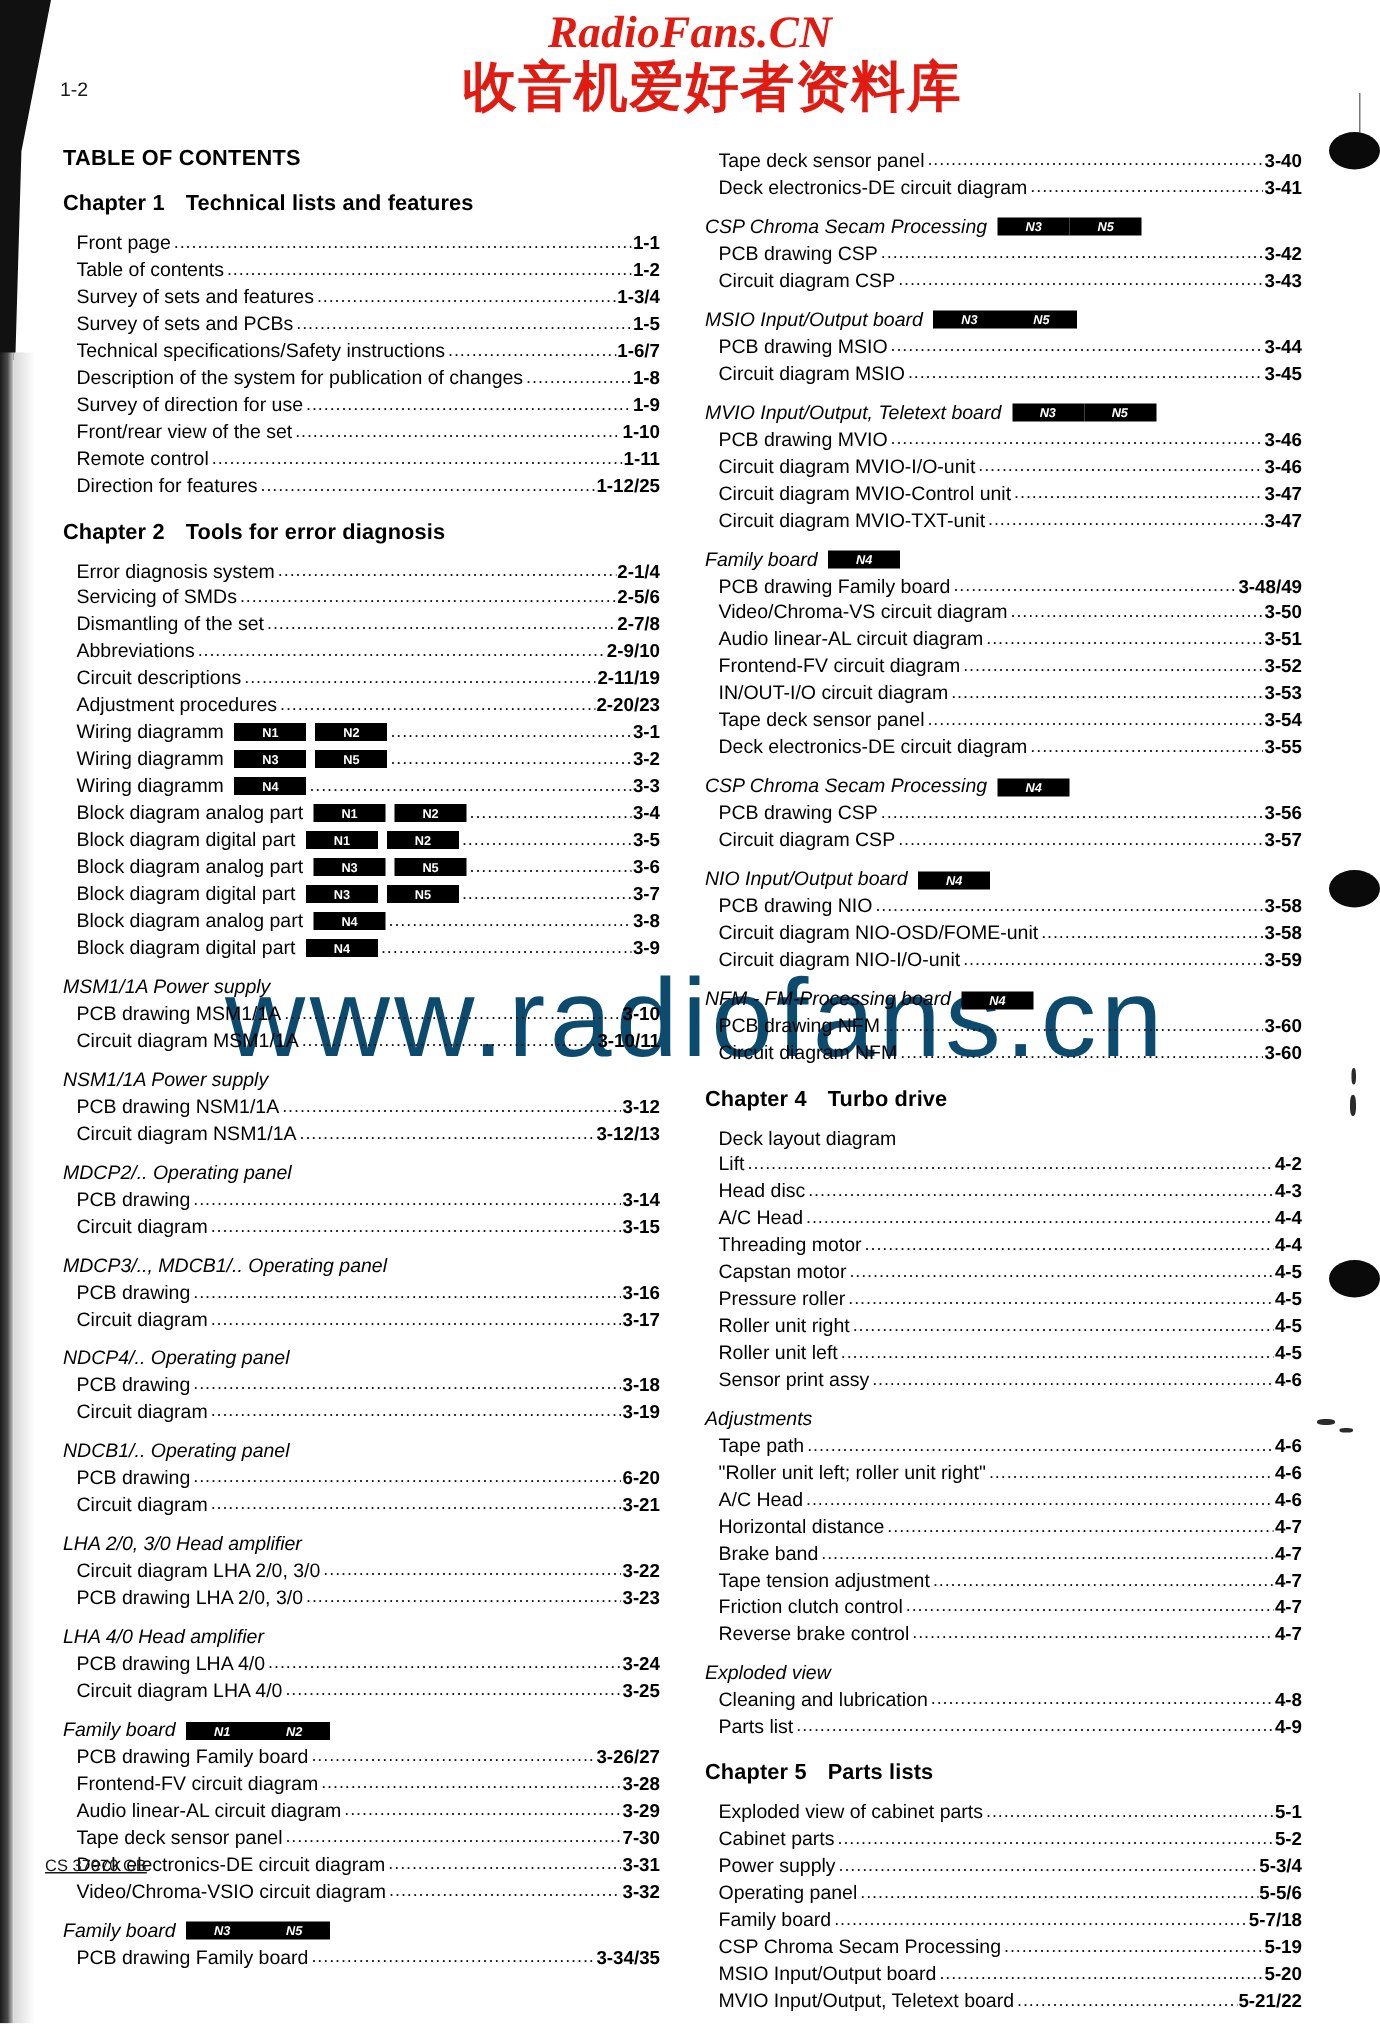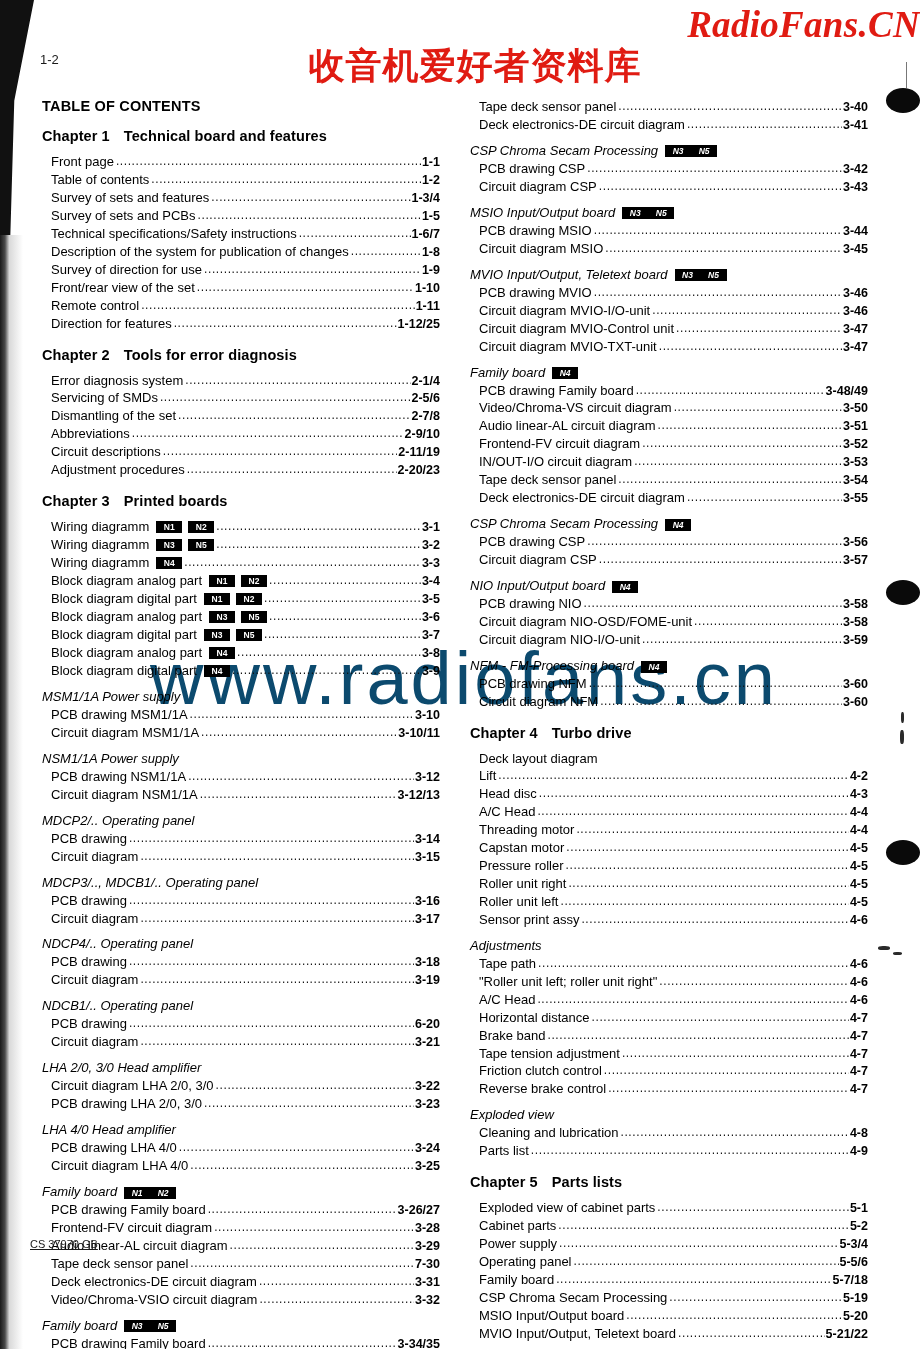--- a/index.html
+++ b/index.html
@@ -72,25 +72,24 @@
     position: absolute;
     left: 0; right: 0; top: 6px;
     text-align: center;
     z-index: 3;
     pointer-events: none;
   }
   .wm-latin {
     font-family: "Liberation Serif", "DejaVu Serif", serif;
     font-style: italic;
     font-weight: bold;
-    font-size: 37px;
+    font-size: 30px;
     color: #e01b12;
     letter-spacing: 0.3px;
     line-height: 1.05;
-    text-align: right;
   }
   .wm-cjk {
     font-family: "DejaVu Sans", "Liberation Sans", sans-serif;
     font-weight: bold;
     font-size: 36px;
     color: #e01b12;
     line-height: 1.18;
     letter-spacing: 1px;
     margin-left: 30px;
   }
@@ -209,21 +208,21 @@
     display: inline-block;
     background: #000;
     color: #fff;
     font-size: 8.5px;
     font-weight: bold;
     font-family: "Liberation Sans", sans-serif;
     line-height: 12px;
     height: 12px;
     min-width: 14px;
     text-align: center;
-    padding: 0 6px;
+    padding: 0 17px;
     letter-spacing: 0px;
     vertical-align: middle;
   }
 
   .footer {
     position: absolute;
     left: 30px;
     top: 1238px;
     font-size: 11px;
     color: #1a1a1a;
@@ -253,21 +252,21 @@
   <div class="wm-header">
     <div class="wm-latin">RadioFans.CN</div>
     <div class="wm-cjk">收音机爱好者资料库</div>
   </div>
 
   <div class="content">
     <div class="folio">1-2</div>
     <div class="toc-title">TABLE OF CONTENTS</div>
 
     <div class="col left" id="col-left">
-        <div class="chapter-head"><span class="ch-num">Chapter 1</span><span>Technical board and features</span></div>
+        <div class="chapter-head"><span class="ch-num">Chapter 1</span><span>Technical lists and features</span></div>
         <div class="entry">
           <span class="label">Front page</span>
           <span class="leader"></span>
           <span class="page">1-1</span>
         </div>
         <div class="entry">
           <span class="label">Table of contents</span>
           <span class="leader"></span>
           <span class="page">1-2</span>
         </div>
@@ -335,21 +334,20 @@
         <div class="entry">
           <span class="label">Circuit descriptions</span>
           <span class="leader"></span>
           <span class="page">2-11/19</span>
         </div>
         <div class="entry">
           <span class="label">Adjustment procedures</span>
           <span class="leader"></span>
           <span class="page">2-20/23</span>
         </div>
-        <div class="chapter-head"><span class="ch-num">Chapter 3</span><span>Printed boards</span></div>
         <div class="entry">
           <span class="label">Wiring diagramm</span>
           <span class="badges">
             <span class="badge">N1</span>
             <span class="badge">N2</span>
           </span>
           <span class="leader"></span>
           <span class="page">3-1</span>
         </div>
         <div class="entry">

